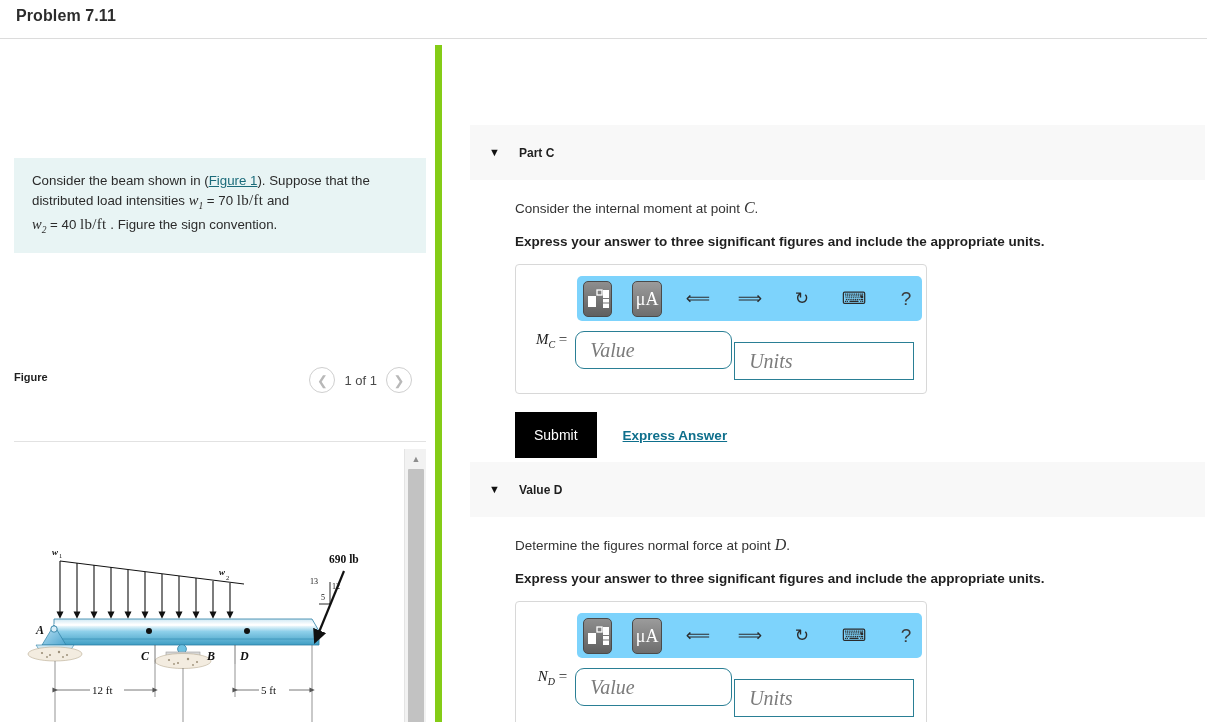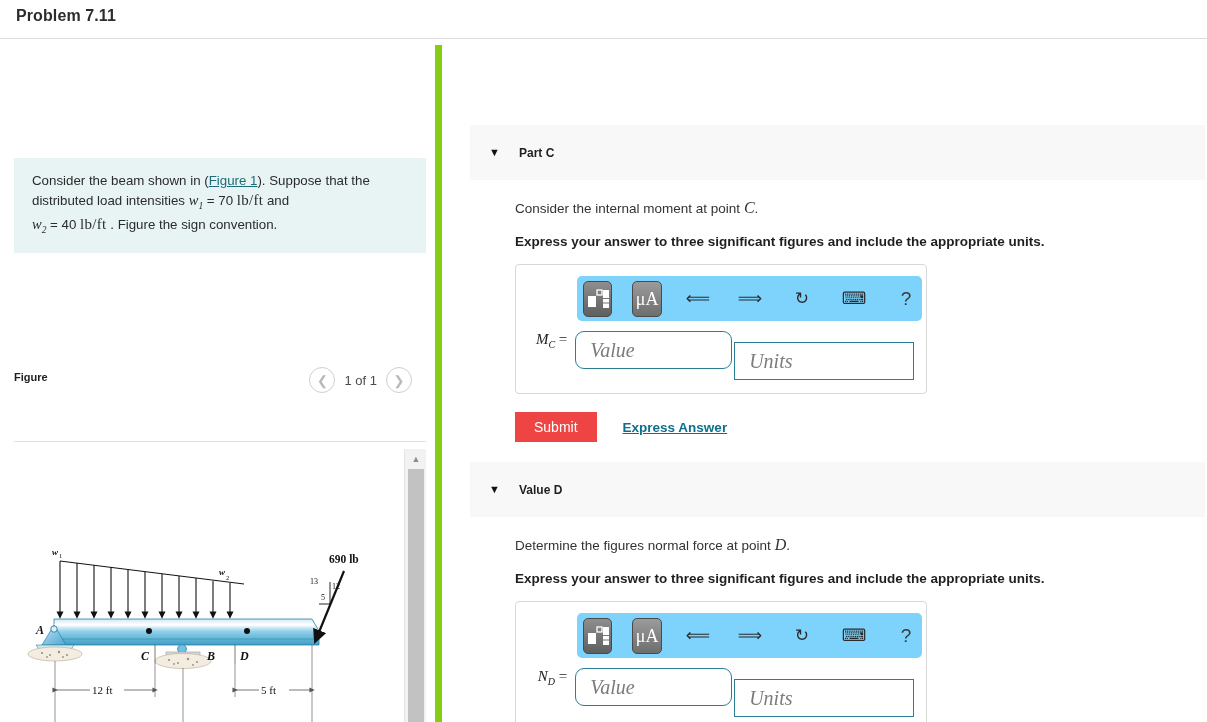--- a/index.html
+++ b/index.html
@@ -149,22 +149,22 @@
     height:38px; border:1px solid #2a7f95; background:#fff;
     display:flex; align-items:center; padding-left:14px;
     font-family:"Liberation Serif", serif; font-style:italic;
     font-size:20px; color:#7b7b7b;
   }
   .finput.value { width:163px;border-radius:9px; }
   .finput.units { width:187px; margin-left:2px;margin-top:11px; }
 
   .actions { margin-top:18px; display:flex; align-items:center; }
   .submit-btn {
-    background:#ef4444; color:#fff; border:none;
-    height:30px; padding:0 19px; font-size:14px;
+    background:#000000; color:#fff; border:none;
+    height:46px; padding:0 19px; font-size:14px;
     font-family:"Liberation Sans", sans-serif; cursor:pointer;
   }
   .req-link {
     margin-left:26px; color:#0e6f8c; font-size:13.5px;
     text-decoration:underline; font-weight:bold; cursor:pointer;
   }
 </style>
 </head>
 <body>
 

